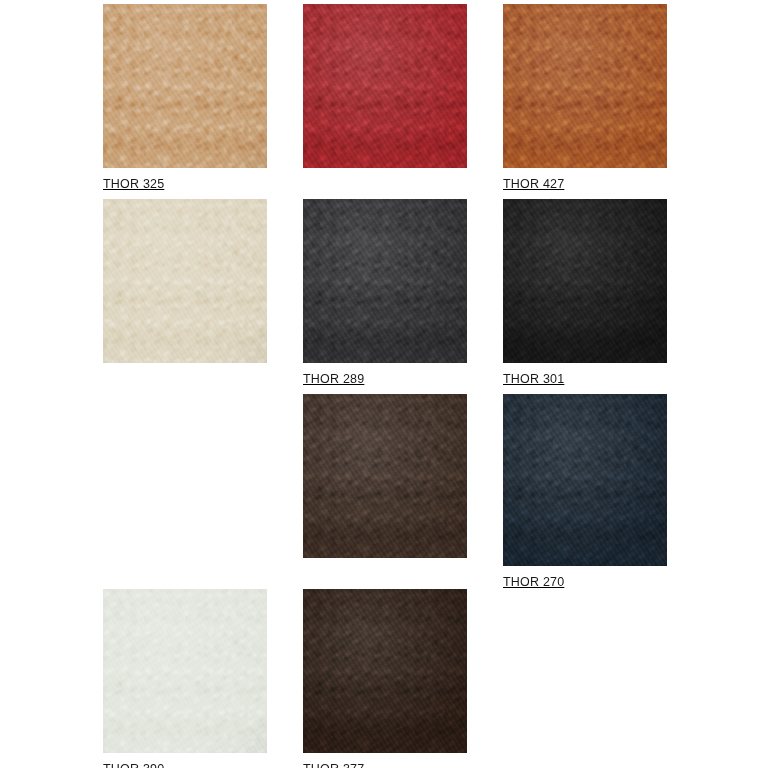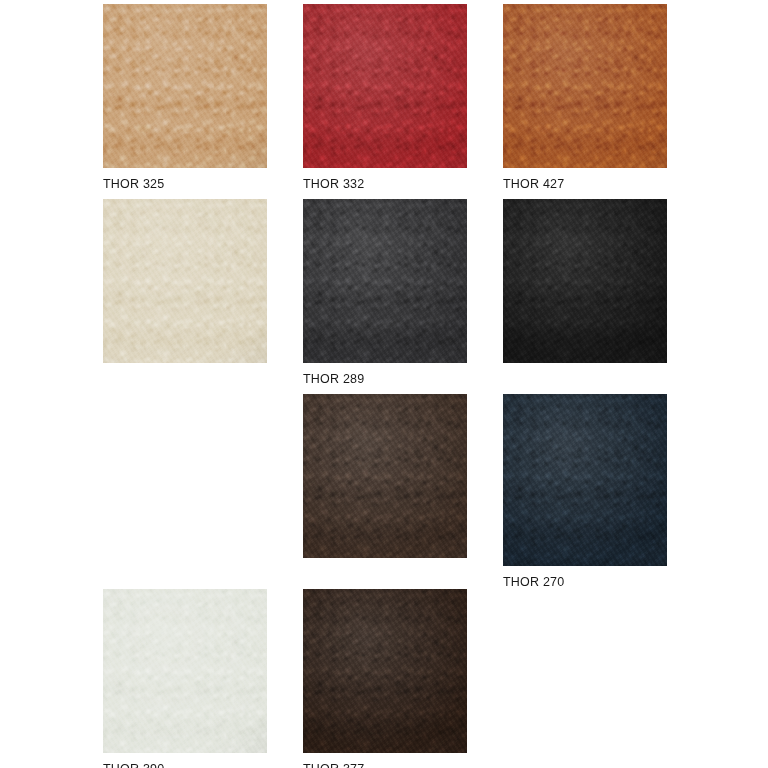--- a/index.html
+++ b/index.html
@@ -23,20 +23,21 @@
   }
   .swatch-row {
     display: block;
     position: relative;
     height: 195px;
   }
   .swatch-cell {
     position: absolute;
     top: 0;
     width: 164px;
+    text-decoration: underline;
   }
   .swatch-cell.col-0 { left: 0px; }
   .swatch-cell.col-1 { left: 200px; }
   .swatch-cell.col-2 { left: 400px; }
 
   .swatch-chip {
     width: 164px;
     height: 164px;
     position: relative;
     overflow: hidden;
@@ -124,21 +125,20 @@
         </div>
         <div class="swatch-label">THOR 325</div>
       </div>
       <div class="swatch-cell col-1">
         <div class="swatch-chip" style="background-color: rgb(158, 35, 40);">
           <div class="sheen"></div>
           <div class="grain2"></div>
           <div class="grain"></div>
           <div class="grain3"></div>
         </div>
-        <div class="swatch-label">THOR 332</div>
       </div>
       <div class="swatch-cell col-2">
         <div class="swatch-chip" style="background-color: rgb(164, 85, 38);">
           <div class="sheen"></div>
           <div class="grain2"></div>
           <div class="grain"></div>
           <div class="grain3"></div>
         </div>
         <div class="swatch-label">THOR 427</div>
       </div>
@@ -161,20 +161,21 @@
         </div>
         <div class="swatch-label">THOR 289</div>
       </div>
       <div class="swatch-cell col-2">
         <div class="swatch-chip" style="background-color: rgb(21, 21, 21);">
           <div class="sheen"></div>
           <div class="grain2"></div>
           <div class="grain"></div>
           <div class="grain3"></div>
         </div>
+        <div class="swatch-label">THOR 301</div>
       </div>
     </div>
     <div class="swatch-row">
       <div class="swatch-cell col-1">
         <div class="swatch-chip" style="background-color: rgb(58, 43, 34);">
           <div class="sheen"></div>
           <div class="grain2"></div>
           <div class="grain"></div>
           <div class="grain3"></div>
         </div>

